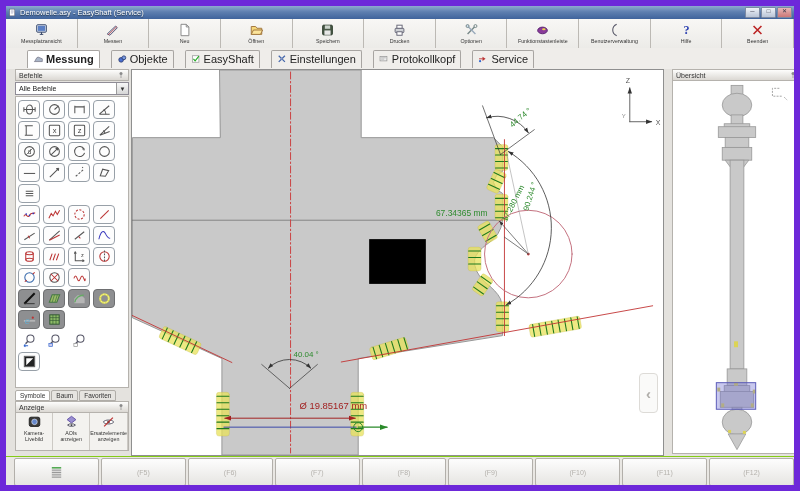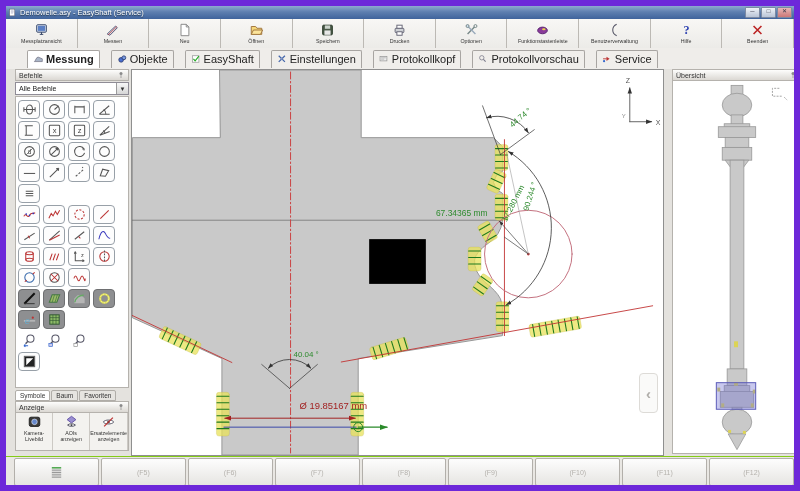--- a/index.html
+++ b/index.html
@@ -189,27 +189,20 @@
       </div>
       <div class="tab">
         <svg class="ic" viewBox="0 0 16 16">
           <rect x="1.5" y="3.5" width="10" height="6.5" fill="#eee" stroke="#999"></rect>
           <path d="M3 5.5h7M3 7.5h4.5" stroke="#999" stroke-width="0.8"></path>
         </svg>
         <span>Protokollkopf</span>
       </div>
       <div class="tab">
         <svg class="ic" viewBox="0 0 16 16">
-          <circle cx="5.5" cy="5.5" r="3.2" stroke="#778"></circle>
-          <path d="M7.9 7.9l3.2 3.2" stroke="#778" stroke-width="1.5"></path>
-        </svg>
-        <span>Protokollvorschau</span>
-      </div>
-      <div class="tab">
-        <svg class="ic" viewBox="0 0 16 16">
           <path d="M1.5 7h5.5" stroke="#b33" stroke-width="1.3"></path>
           <path d="M6.5 4L11 7 6.5 10z" fill="#b33" stroke="none"></path>
           <circle cx="3" cy="10.5" r="1.6" fill="#36c" stroke="none"></circle>
         </svg>
         <span>Service</span>
       </div>
     </div>
 
   <div class="main">
 

